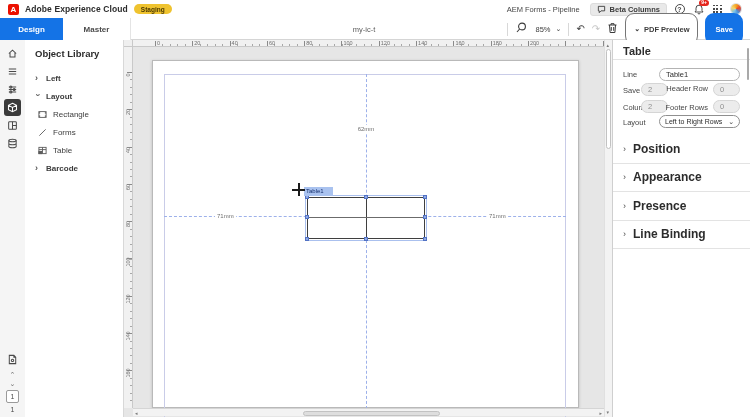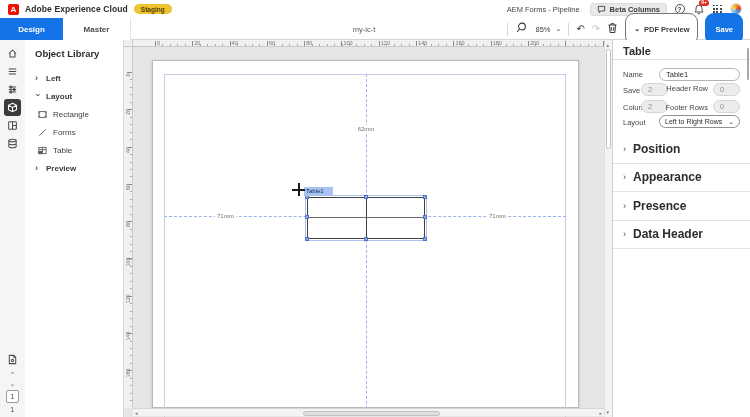--- a/index.html
+++ b/index.html
@@ -307,21 +307,21 @@
           <svg viewBox="0 0 10 10">
             <rect x="1" y="1.5" width="8" height="7"></rect>
             <path d="M1 4 h8 M5 1.5 v7"></path>
             <rect x="1" y="6" width="3" height="2.5" style="fill:#5a5a5a"></rect>
           </svg>
         </span>
       <span>Table</span>
     </div>
     <div class="lib-row group">
       <span class="lib-chev">›</span>
-      <span>Preview</span>
+      <span>Barcode</span>
     </div>
   </div>
 </div>
 
 <div class="canvas">
   <div class="ruler-corner"></div>
 
   <div class="h-ruler">
     <span class="h-num" style="left:22px">0</span>
     <span class="h-num" style="left:59.3px">20</span>
@@ -382,21 +382,21 @@
 <div class="v-scroll">
   <span class="scroll-arrow" style="left:1.5px;top:1px">▴</span>
   <div class="v-thumb"></div>
   <span class="scroll-arrow" style="left:1.5px;bottom:1px">▾</span>
 </div>
 
 <div class="props">
   <div class="props-title">Table</div>
   <div class="props-hr" style="top:19px"></div>
 
-  <span class="plabel" style="left:10px; top:30px">Name</span>
+  <span class="plabel" style="left:10px; top:30px">Line</span>
   <input class="pinput" style="left: 46px; top: 27.5px; width: 81px;" value="Table1">
 
   <span class="plabel" style="left:10px; top:46px">Save</span>
   <div class="pinput small" style="top:43px; line-height:11px">2</div>
   <span class="plabel" style="right:42px; top:44px">Header Row</span>
   <div class="pinput small right" style="top:43px; line-height:11px">0</div>
 
   <span class="plabel" style="left:10px; top:63px">Columns</span>
   <div class="pinput small" style="top:60px; line-height:11px">2</div>
   <span class="plabel" style="right:42px; top:63px">Footer Rows</span>
@@ -415,17 +415,17 @@
   <div class="sec-row" style="top:123.5px">
     <span class="sec-chev">›</span>
     <span class="sec-label">Appearance</span>
   </div>
   <div class="sec-row" style="top:152px">
     <span class="sec-chev">›</span>
     <span class="sec-label">Presence</span>
   </div>
   <div class="sec-row" style="top:180.5px">
     <span class="sec-chev">›</span>
-    <span class="sec-label">Data Header</span>
+    <span class="sec-label">Line Binding</span>
   </div>
 
   <div class="props-thumb"></div>
 </div>
 
 </body></html>

